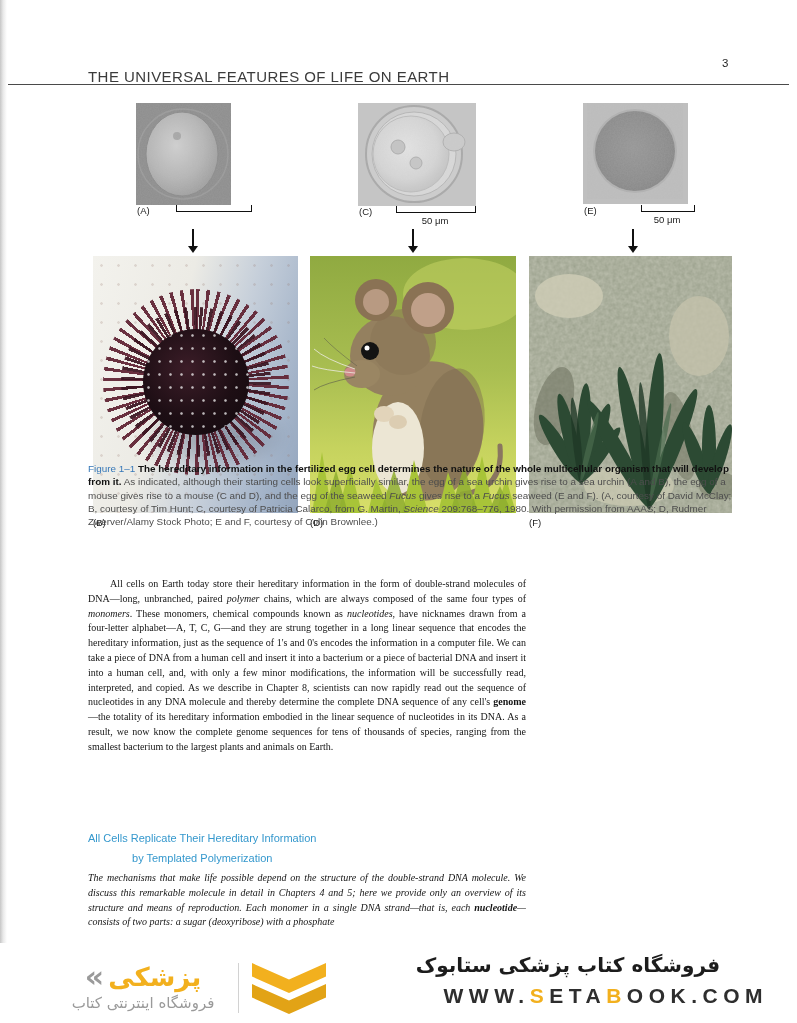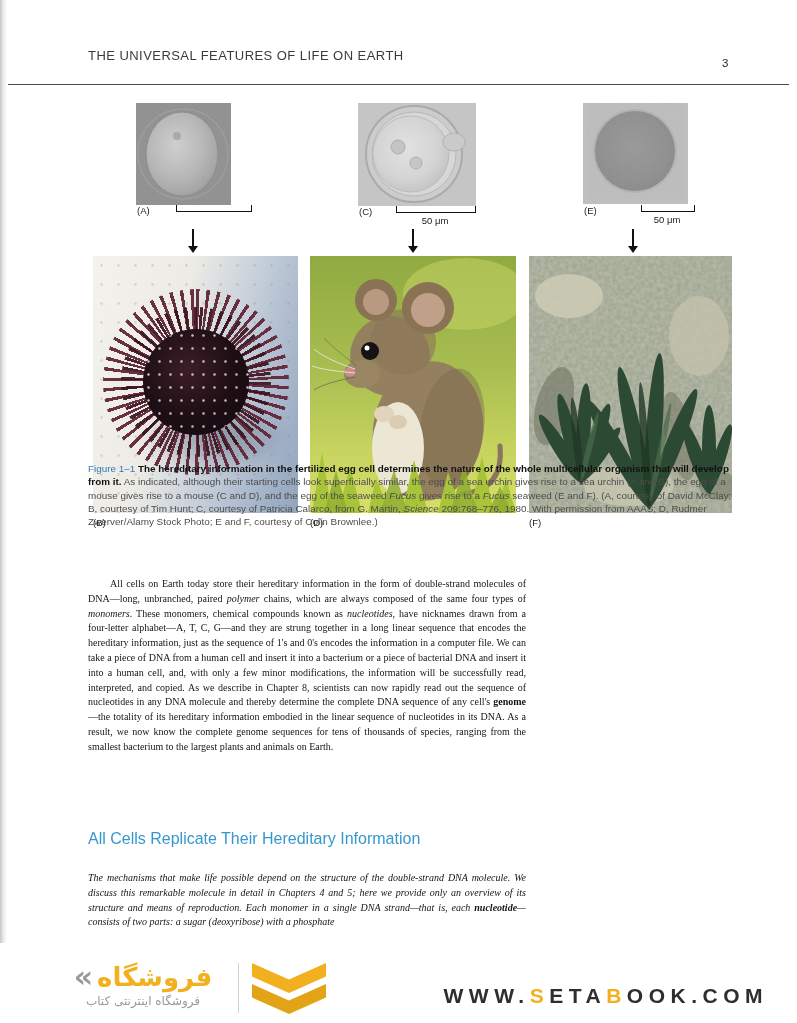--- a/index.html
+++ b/index.html
@@ -3,21 +3,21 @@
 <meta charset="utf-8">
 <style>
   html,body{margin:0;padding:0;}
   body{
     width:797px;height:1023px;position:relative;overflow:hidden;
     background:#ffffff;font-family:"Liberation Sans",sans-serif;
   }
   .scan-edge{position:absolute;left:0;top:0;bottom:0;width:7px;
     background:linear-gradient(90deg,#c6c6c6 0%,#e9e9e9 45%,#ffffff 100%);}
   
-  .header-title{position:absolute;left:88px;top:48px;font-size:13px;
+  .header-title{position:absolute;left:88px;top:68px;font-size:15px;
     letter-spacing:.45px;color:#3b3b3b;}
   .page-number{position:absolute;left:722px;top:57px;font-size:11.5px;color:#1f1f1f;}
   .header-rule{position:absolute;left:8px;top:84px;width:781px;height:1px;background:#4a4a4a;}
   
   .micro{position:absolute;top:103px;}
   .micro svg{display:block;width:100%;height:100%;}
   #micro-a{left:136px;width:95px;height:102px;}
   #micro-c{left:358px;width:118px;height:103px;}
   #micro-e{left:583px;width:105px;height:101px;}
   .fig-label{position:absolute;font-size:9.5px;color:#1a1a1a;}
@@ -58,31 +58,31 @@
   .caption .lead{color:#111;font-weight:bold;}
   .caption .it{font-style:italic;}
   
   .bodytext{position:absolute;left:88px;width:438px;
     font-family:"Liberation Serif",serif;font-size:10px;line-height:14.8px;
     color:#141414;text-align:justify;}
   #para1{top:577px;text-indent:22px;}
   #para2{top:871px;font-style:italic;}
   .bodytext .it{font-style:italic;}
   .bodytext .bd{font-weight:bold;}
-  .section-heading{position:absolute;left:88px;top:829px;font-size:16px;
+  .section-heading{position:absolute;left:88px;top:829px;font-size:11px;
     line-height:19.5px;color:#3598cd;text-align:center;}
   
   .footer{position:absolute;left:0;top:943px;width:797px;height:80px;background:#ffffff;}
   .logo{position:absolute;left:58px;top:18px;width:170px;text-align:center;}
   .logo-row{display:flex;align-items:center;justify-content:center;gap:4px;direction:ltr;}
   .logo-guillemet{color:#9a9a9a;font-size:30px;font-weight:bold;line-height:30px;
     font-family:"DejaVu Sans",sans-serif;}
   .logo-word{color:#f2b01e;font-size:26px;font-weight:bold;line-height:32px;
     font-family:"DejaVu Sans",sans-serif;direction:rtl;}
-  .logo-sub{color:#9a9a9a;font-size:12px;margin-top:1px;
+  .logo-sub{color:#9a9a9a;font-size:15px;margin-top:1px;
     font-family:"DejaVu Sans",sans-serif;direction:rtl;}
   .logo-divider{position:absolute;left:238px;top:20px;width:1px;height:50px;background:#d2d2d2;}
   .logo-mark{position:absolute;left:252px;top:20px;width:74px;height:52px;}
   .chev{width:74px;height:30px;background:#f2b01e;
     clip-path:polygon(0 0,50% 55%,100% 0,100% 45%,50% 100%,0 45%);}
   .chev.c2{margin-top:-9px;background:#e2a316;}
   .footer-fa{position:absolute;right:77px;top:10px;font-size:20px;font-weight:600;
     color:#1c1c1c;direction:rtl;font-family:"DejaVu Sans",sans-serif;}
   .footer-url{position:absolute;right:29px;top:41px;font-size:21px;font-weight:bold;
     letter-spacing:5.5px;color:#2e2e2e;font-family:"Liberation Sans",sans-serif;}
@@ -297,35 +297,37 @@
 <div class="caption">
   <span class="fig-num">Figure 1–1</span><span class="lead"> The hereditary information in the fertilized egg cell determines the nature of the whole multicellular organism that will develop from it.</span><span> As indicated, although their starting cells look superficially similar, the egg of a sea urchin gives rise to a sea urchin (A and B), the egg of a mouse gives rise to a mouse (C and D), and the egg of the seaweed </span><span class="it">Fucus</span><span> gives rise to a </span><span class="it">Fucus</span><span> seaweed (E and F). (A, courtesy of David McClay; B, courtesy of Tim Hunt; C, courtesy of Patricia Calarco, from G. Martin, </span><span class="it">Science</span><span> 209:768–776, 1980. With permission from AAAS; D, Rudmer Zwerver/Alamy Stock Photo; E and F, courtesy of Colin Brownlee.)</span>
 </div>
 
 <div class="bodytext" id="para1">
   <span>All cells on Earth today store their hereditary information in the form of double-strand molecules of DNA—long, unbranched, paired </span><span class="it">polymer</span><span> chains, which are always composed of the same four types of </span><span class="it">monomers</span><span>. These monomers, chemical compounds known as </span><span class="it">nucleotides</span><span>, have nicknames drawn from a four-letter alphabet—A, T, C, G—and they are strung together in a long linear sequence that encodes the hereditary information, just as the sequence of 1's and 0's encodes the information in a computer file. We can take a piece of DNA from a human cell and insert it into a bacterium or a piece of bacterial DNA and insert it into a human cell, and, with only a few minor modifications, the information will be successfully read, interpreted, and copied. As we describe in Chapter 8, scientists can now rapidly read out the sequence of nucleotides in any DNA molecule and thereby determine the complete DNA sequence of any cell's </span><span class="bd">genome</span><span>—the totality of its hereditary information embodied in the linear sequence of nucleotides in its DNA. As a result, we now know the complete genome sequences for tens of thousands of species, ranging from the smallest bacterium to the largest plants and animals on Earth.</span>
 </div>
 
 <div class="section-heading">
   <div>All Cells Replicate Their Hereditary Information</div>
+  <div>by Templated Polymerization</div>
 </div>
 
 <div class="bodytext" id="para2">
   <span>The mechanisms that make life possible depend on the structure of the double-strand DNA molecule. We discuss this remarkable molecule in detail in Chapters 4 and 5; here we provide only an overview of its structure and means of reproduction. Each monomer in a single DNA strand—that is, each </span><span class="bd">nucleotide</span><span>—consists of two parts: a sugar (deoxyribose) with a phosphate</span>
 </div>
 
 <div class="footer">
   <div class="logo">
     <div class="logo-row">
       <span class="logo-guillemet">«</span>
-      <span class="logo-word">فروشگاه</span>
+      <span class="logo-word">پزشکی</span>
     </div>
     <div class="logo-sub">فروشگاه اینترنتی کتاب</div>
   </div>
   <div class="logo-divider"></div>
   <div class="logo-mark">
     <div class="chev"></div>
     <div class="chev c2"></div>
   </div>
+  <div class="footer-fa">فروشگاه کتاب پزشکی ستابوک</div>
   <div class="footer-url">
     <span>WWW.</span><span class="gold">S</span><span>ETA</span><span class="gold">B</span><span>OOK.COM</span>
   </div>
 </div>
 
 </body></html>

